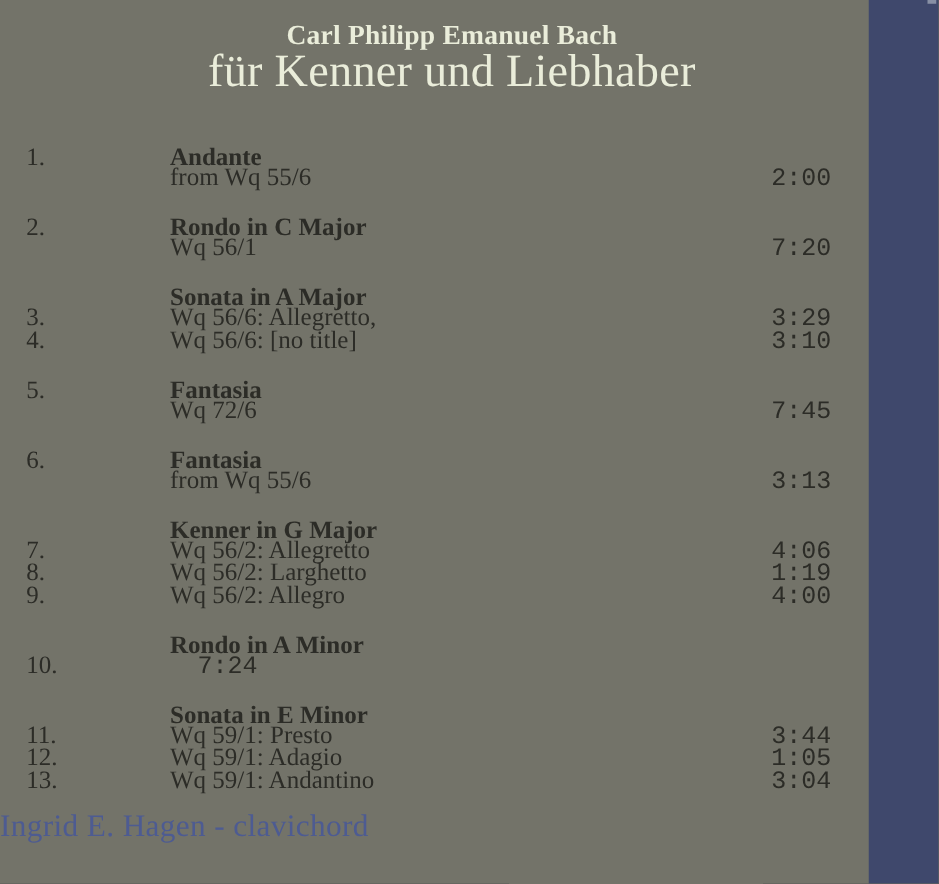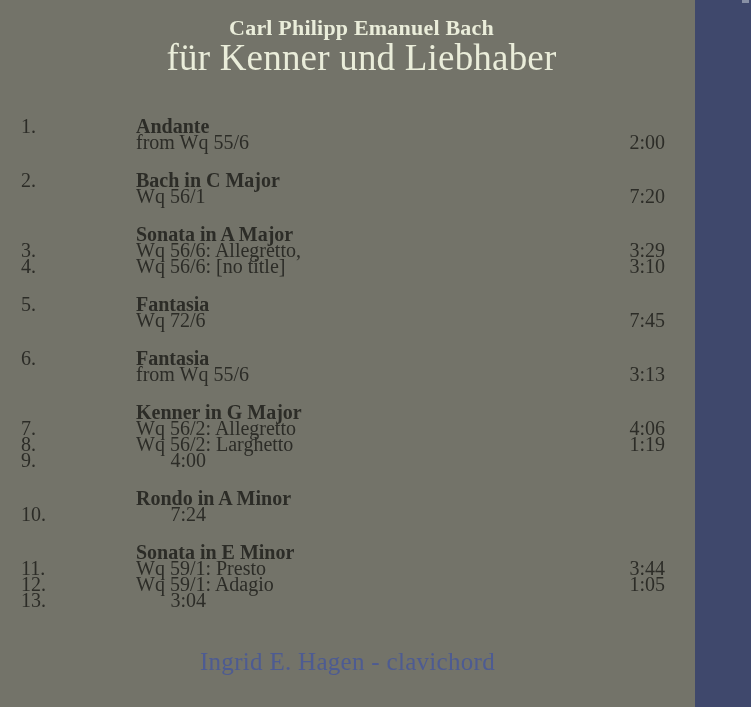--- a/index.html
+++ b/index.html
@@ -61,26 +61,26 @@
     flex: 0 0 auto;
     box-sizing: content-box;
   }
   .txt { flex: 1 1 auto; }
   .txt.bold { font-weight: bold; }
   .time {
     flex: 0 0 auto;
     width: 70px;
     margin-right: 30px;
     text-align: right;
+    font-family: Liberation Mono, monospace;
   }
   .credit {
     position: absolute;
     top: 649px; left: 0;
     width: 695px;
-    text-align: center;
     font-size: 25px;
     line-height: 26px;
     color: var(--credit, #4D5B92);
     letter-spacing: 0.3px;
   }
 </style>
 </head>
 <body>
 
 <div class="cover">
@@ -101,21 +101,21 @@
         </div>
         <div class="line">
           <span class="num"></span>
           <span class="txt">from Wq 55/6</span>
           <span class="time">2:00</span>
         </div>
       </div>
       <div class="group">
         <div class="line">
           <span class="num">2.</span>
-          <span class="txt bold">Bach in C Major</span>
+          <span class="txt bold">Rondo in C Major</span>
           <span class="time"></span>
         </div>
         <div class="line">
           <span class="num"></span>
           <span class="txt">Wq 56/1</span>
           <span class="time">7:20</span>
         </div>
       </div>
       <div class="group">
         <div class="line">
@@ -169,20 +169,21 @@
           <span class="txt">Wq 56/2: Allegretto</span>
           <span class="time">4:06</span>
         </div>
         <div class="line">
           <span class="num">8.</span>
           <span class="txt">Wq 56/2: Larghetto</span>
           <span class="time">1:19</span>
         </div>
         <div class="line">
           <span class="num">9.</span>
+          <span class="txt">Wq 56/2: Allegro</span>
           <span class="time">4:00</span>
         </div>
       </div>
       <div class="group">
         <div class="line">
           <span class="num"></span>
           <span class="txt bold">Rondo in A Minor</span>
           <span class="time"></span>
         </div>
         <div class="line">
@@ -201,19 +202,20 @@
           <span class="txt">Wq 59/1: Presto</span>
           <span class="time">3:44</span>
         </div>
         <div class="line">
           <span class="num">12.</span>
           <span class="txt">Wq 59/1: Adagio</span>
           <span class="time">1:05</span>
         </div>
         <div class="line">
           <span class="num">13.</span>
+          <span class="txt">Wq 59/1: Andantino</span>
           <span class="time">3:04</span>
         </div>
       </div>
     </div>
 
   <div class="credit">Ingrid E. Hagen - clavichord</div>
 </div>
 
 </body></html>

